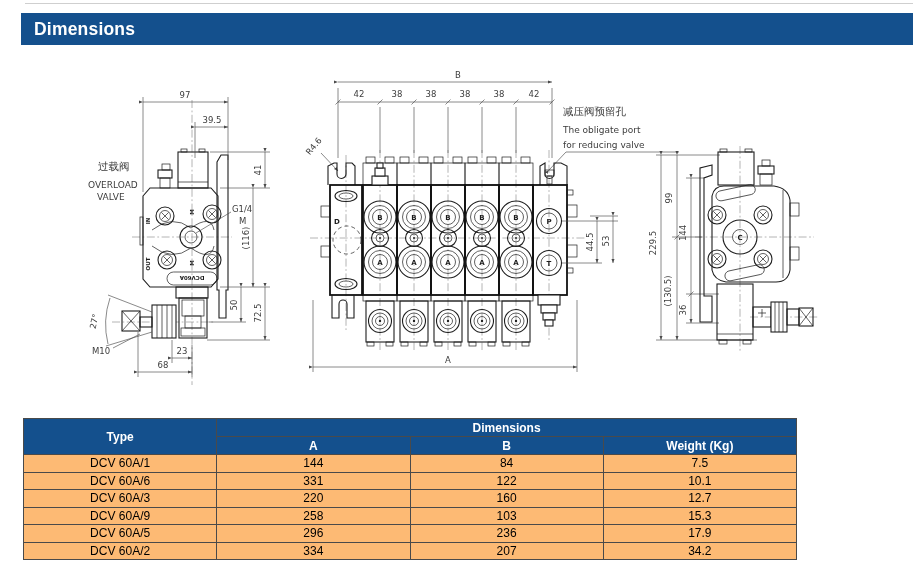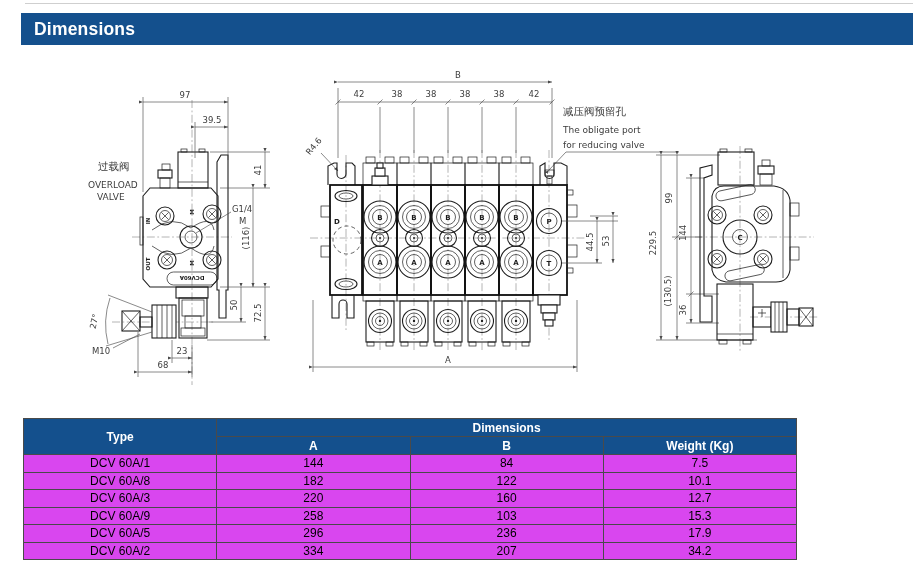--- a/index.html
+++ b/index.html
@@ -32,21 +32,21 @@
   .cn  {fill:#3c3c3c;font-size:10.5px;}
   
   table.dims{
     position:absolute;left:23px;top:418px;width:774px;
     border-collapse:collapse;table-layout:fixed;font-size:12px;
   }
   table.dims th,table.dims td{
     border:1px solid #4a4a4a;text-align:center;vertical-align:middle;padding:0;
   }
   table.dims th{background:#14508d;color:#ffffff;font-weight:bold;height:17px;}
-  table.dims td{color:#000000;height:16.5px;background:#d946ef;}
+  table.dims td{color:#000000;height:16.5px;background:#fdba74;}
 </style>
 </head>
 <body>
 
 <div class="topline"></div>
 
 <div class="header-bar">
   <span class="title">Dimensions</span>
 </div>
 
@@ -367,22 +367,22 @@
     </tr>
   </thead>
   <tbody>
     <tr>
       <td>DCV 60A/1</td>
       <td>144</td>
       <td>84</td>
       <td>7.5</td>
     </tr>
     <tr>
-      <td>DCV 60A/8</td>
-      <td>182</td>
+      <td>DCV 60A/6</td>
+      <td>331</td>
       <td>122</td>
       <td>10.1</td>
     </tr>
     <tr>
       <td>DCV 60A/3</td>
       <td>220</td>
       <td>160</td>
       <td>12.7</td>
     </tr>
     <tr>

